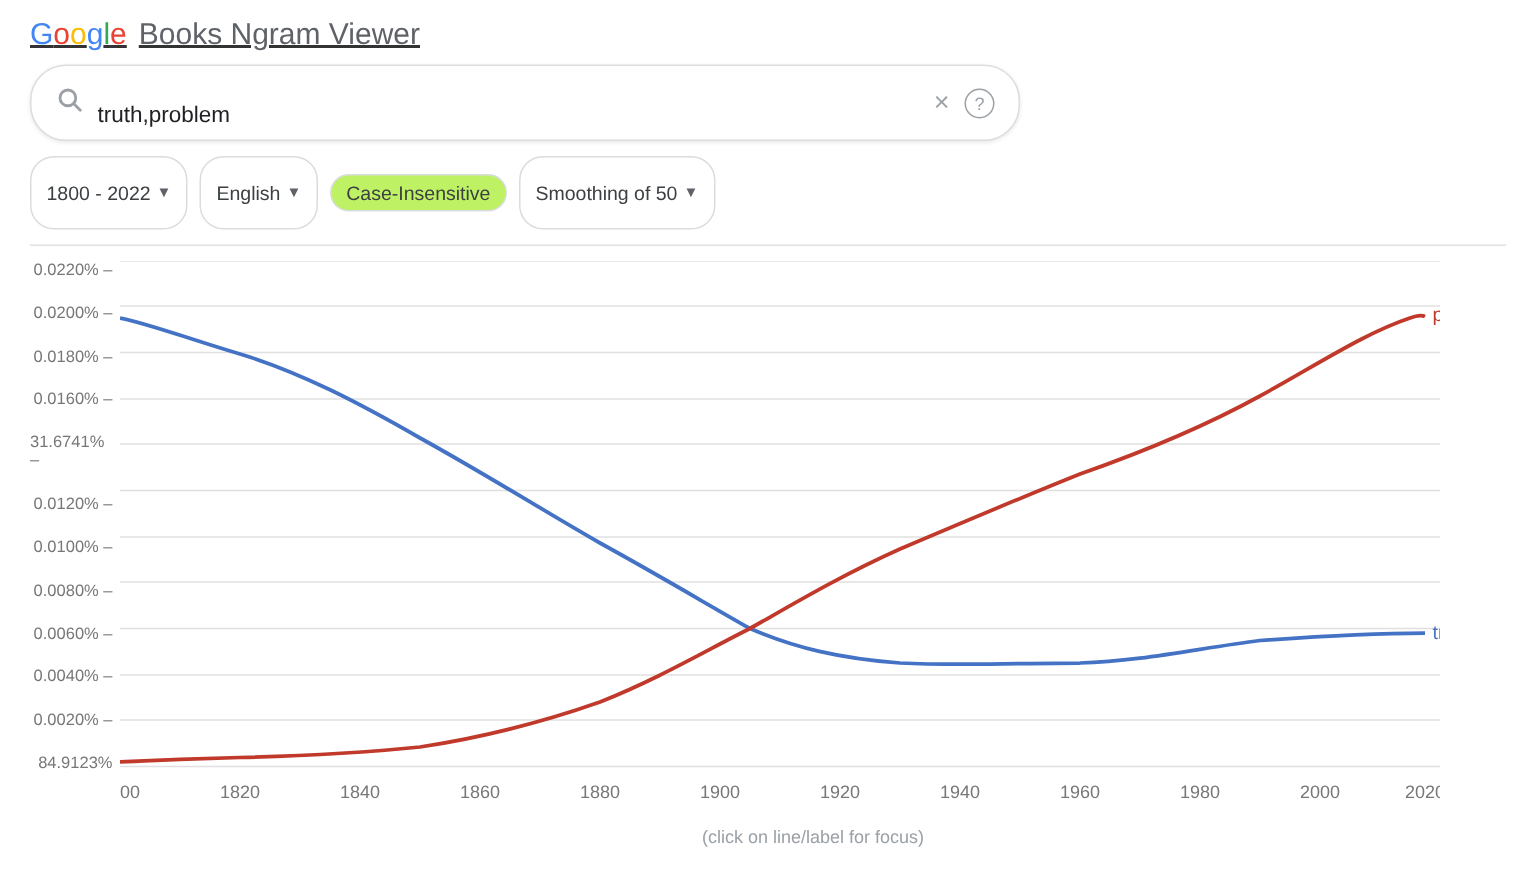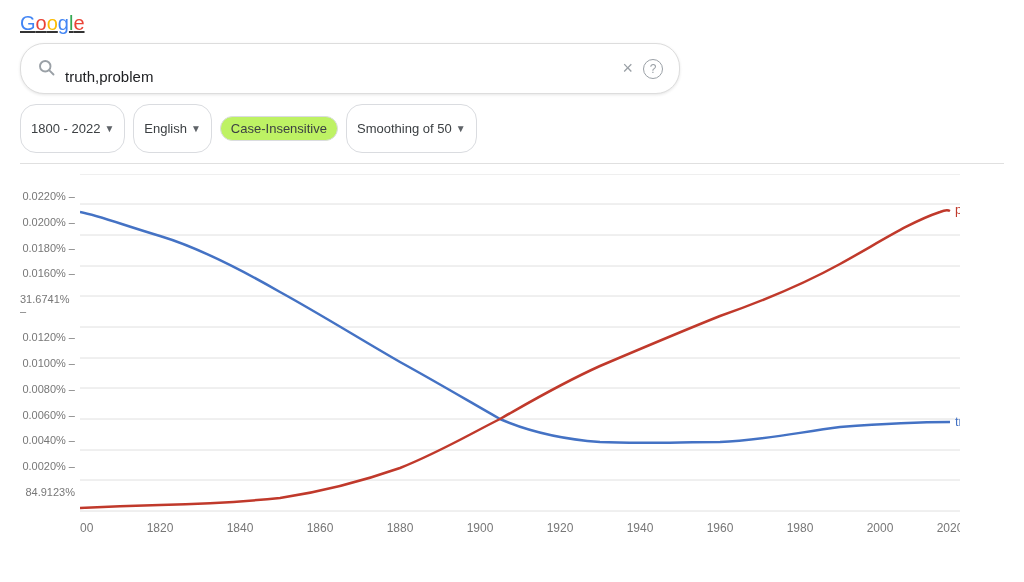--- a/index.html
+++ b/index.html
@@ -112,20 +112,21 @@
       margin: 0 20px;
     }
   </style>
 </head>
 <body>
 
 <div class="header">
   <span class="logo-text">
     <span class="logo-g">G</span><span class="logo-o1">o</span><span class="logo-o2">o</span><span class="logo-g2">g</span><span class="logo-l">l</span><span class="logo-e">e</span>
   </span>
+  <span class="logo-rest" style="font-size:20px;">Books Ngram Viewer</span>
 </div>
 
 <div class="search-area">
   <div class="search-box">
     <span class="search-icon-wrap">
       <svg width="18" height="18" viewBox="0 0 24 24" fill="none" stroke="#9aa0a6" stroke-width="2.5" stroke-linecap="round" stroke-linejoin="round">
         <circle cx="11" cy="11" r="7"></circle>
         <line x1="16.5" y1="16.5" x2="22" y2="22"></line>
       </svg>
     </span>
@@ -150,21 +151,21 @@
   <div class="filter-chip">
     <span>Smoothing of 50</span>
     <span class="chevron">▼</span>
   </div>
 </div>
 
 <hr class="divider">
 
 <div style="position:relative; padding: 10px 20px 0 20px;">
 
-  <div style="position:absolute; left:20px; top:26px; bottom:50px; display:flex; flex-direction:column; justify-content:space-between; align-items:flex-end; font-size:11px; color:#777; width:55px;">
+  <div style="position:absolute; left:20px; top:10px; bottom:50px; display:flex; flex-direction:column; justify-content:space-between; align-items:flex-end; font-size:11px; color:#777; width:55px;">
     <span>0.0220% –</span>
     <span>0.0200% –</span>
     <span>0.0180% –</span>
     <span>0.0160% –</span>
     <span>31.6741% –</span>
     <span>0.0120% –</span>
     <span>0.0100% –</span>
     <span>0.0080% –</span>
     <span>0.0060% –</span>
     <span>0.0040% –</span>
@@ -224,13 +225,14 @@
         C 680,128 720,112 760,90
         C 800,68 830,48 860,38
         C 865,36 868,36 870,37
       " fill="none" stroke="#C0392B" stroke-width="2.5"></path>
 
       <text x="875" y="40" font-size="13" fill="#C0392B">problem</text>
       <text x="875" y="252" font-size="13" fill="#4472C4">truth</text>
     </svg>
   </div>
 
+  <div style="text-align:center; font-size:12px; color:#9aa0a6; margin-top:2px; margin-left:60px;">(click on line/label for focus)</div>
 </div>
 
 </body></html>

